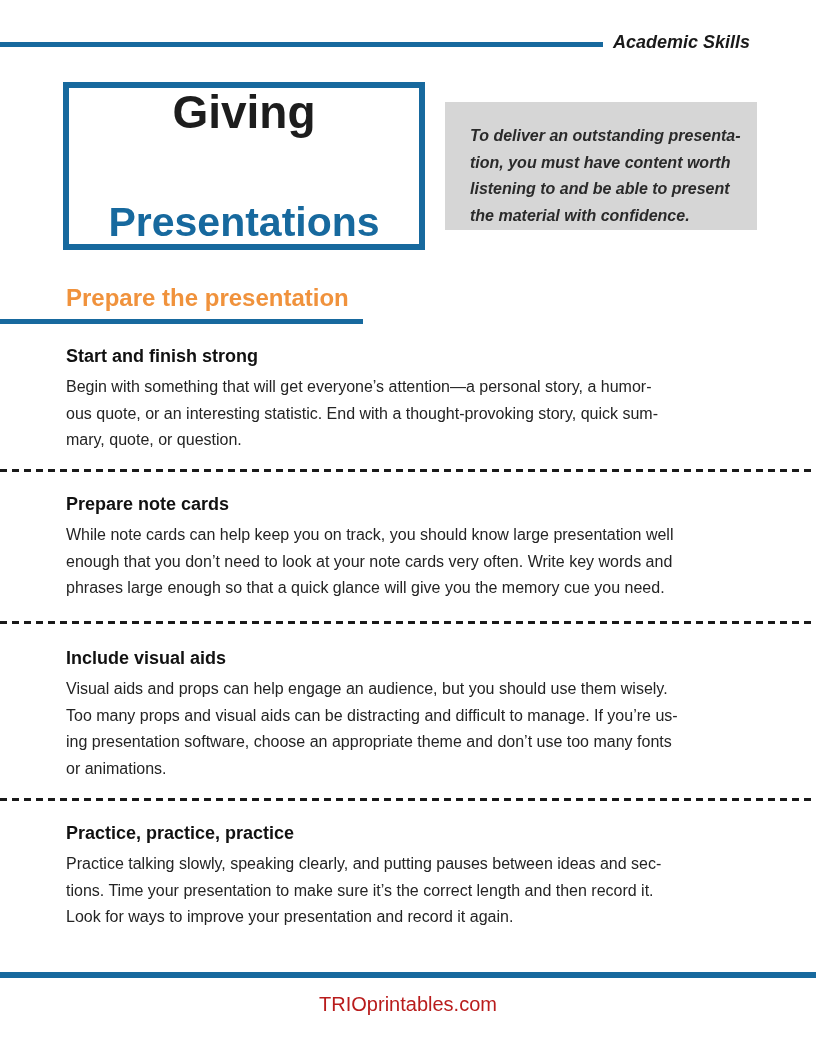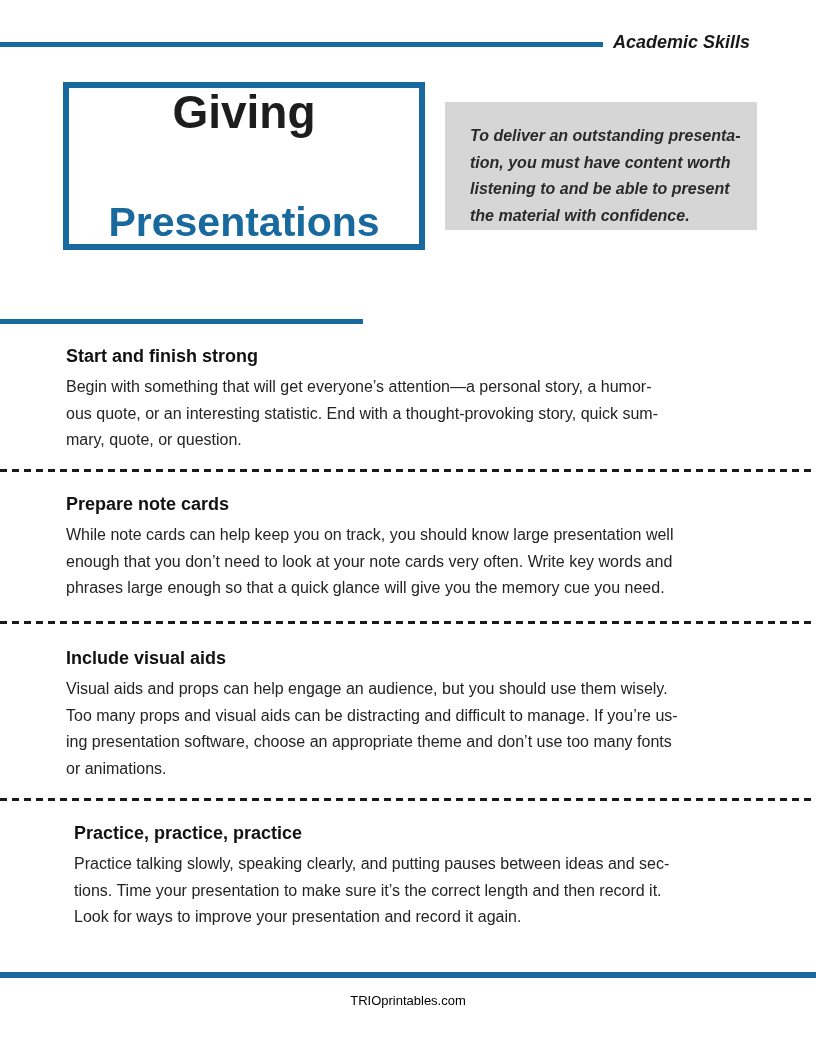--- a/index.html
+++ b/index.html
@@ -87,21 +87,21 @@
     position: absolute;
     left: 0; top: 319px;
     width: 363px; height: 5px;
     background: #17699e;
   }
   
   .section { position: absolute; left: 66px; width: 700px; }
   .sec-1 { top: 346px; }
   .sec-2 { top: 494px; }
   .sec-3 { top: 648px; }
-  .sec-4 { top: 823px; margin-left: 8px; }
+  .sec-4 { top: 823px; }
   .section-heading {
     font-size: 18px;
     font-weight: bold;
     color: #111111;
     margin-bottom: 7px;
     white-space: nowrap;
   }
   .body-line {
     font-size: 16px;
     color: #242424;
@@ -123,22 +123,22 @@
     position: absolute;
     left: 0; top: 972px;
     width: 816px; height: 6px;
     background: #17699e;
   }
   .footer-site {
     position: absolute;
     left: 0; top: 993px;
     width: 816px;
     text-align: center;
-    font-size: 13px;
-    color: #000000;
+    font-size: 20px;
+    color: #b91c1c;
   }
 </style>
 </head>
 <body>
 
 <div class="page">
 
   <div class="top-rule"></div>
   <div class="brand">Academic Skills</div>
 
@@ -147,20 +147,21 @@
     <div class="title-line2">Presentations</div>
   </div>
 
   <div class="intro-box">
     <div class="intro-line">To deliver an outstanding presenta-</div>
     <div class="intro-line">tion, you must have content worth</div>
     <div class="intro-line">listening to and be able to present</div>
     <div class="intro-line">the material with confidence.</div>
   </div>
 
+  <div class="section-title">Prepare the presentation</div>
   <div class="section-title-rule"></div>
 
   <div class="section sec-1">
     <div class="section-heading">Start and finish strong</div>
     <div class="body-line">Begin with something that will get everyone’s attention—a personal story, a humor-</div>
     <div class="body-line">ous quote, or an interesting statistic. End with a thought-provoking story, quick sum-</div>
     <div class="body-line">mary, quote, or question.</div>
   </div>
 
   <div class="dashed-divider div-1"></div>

